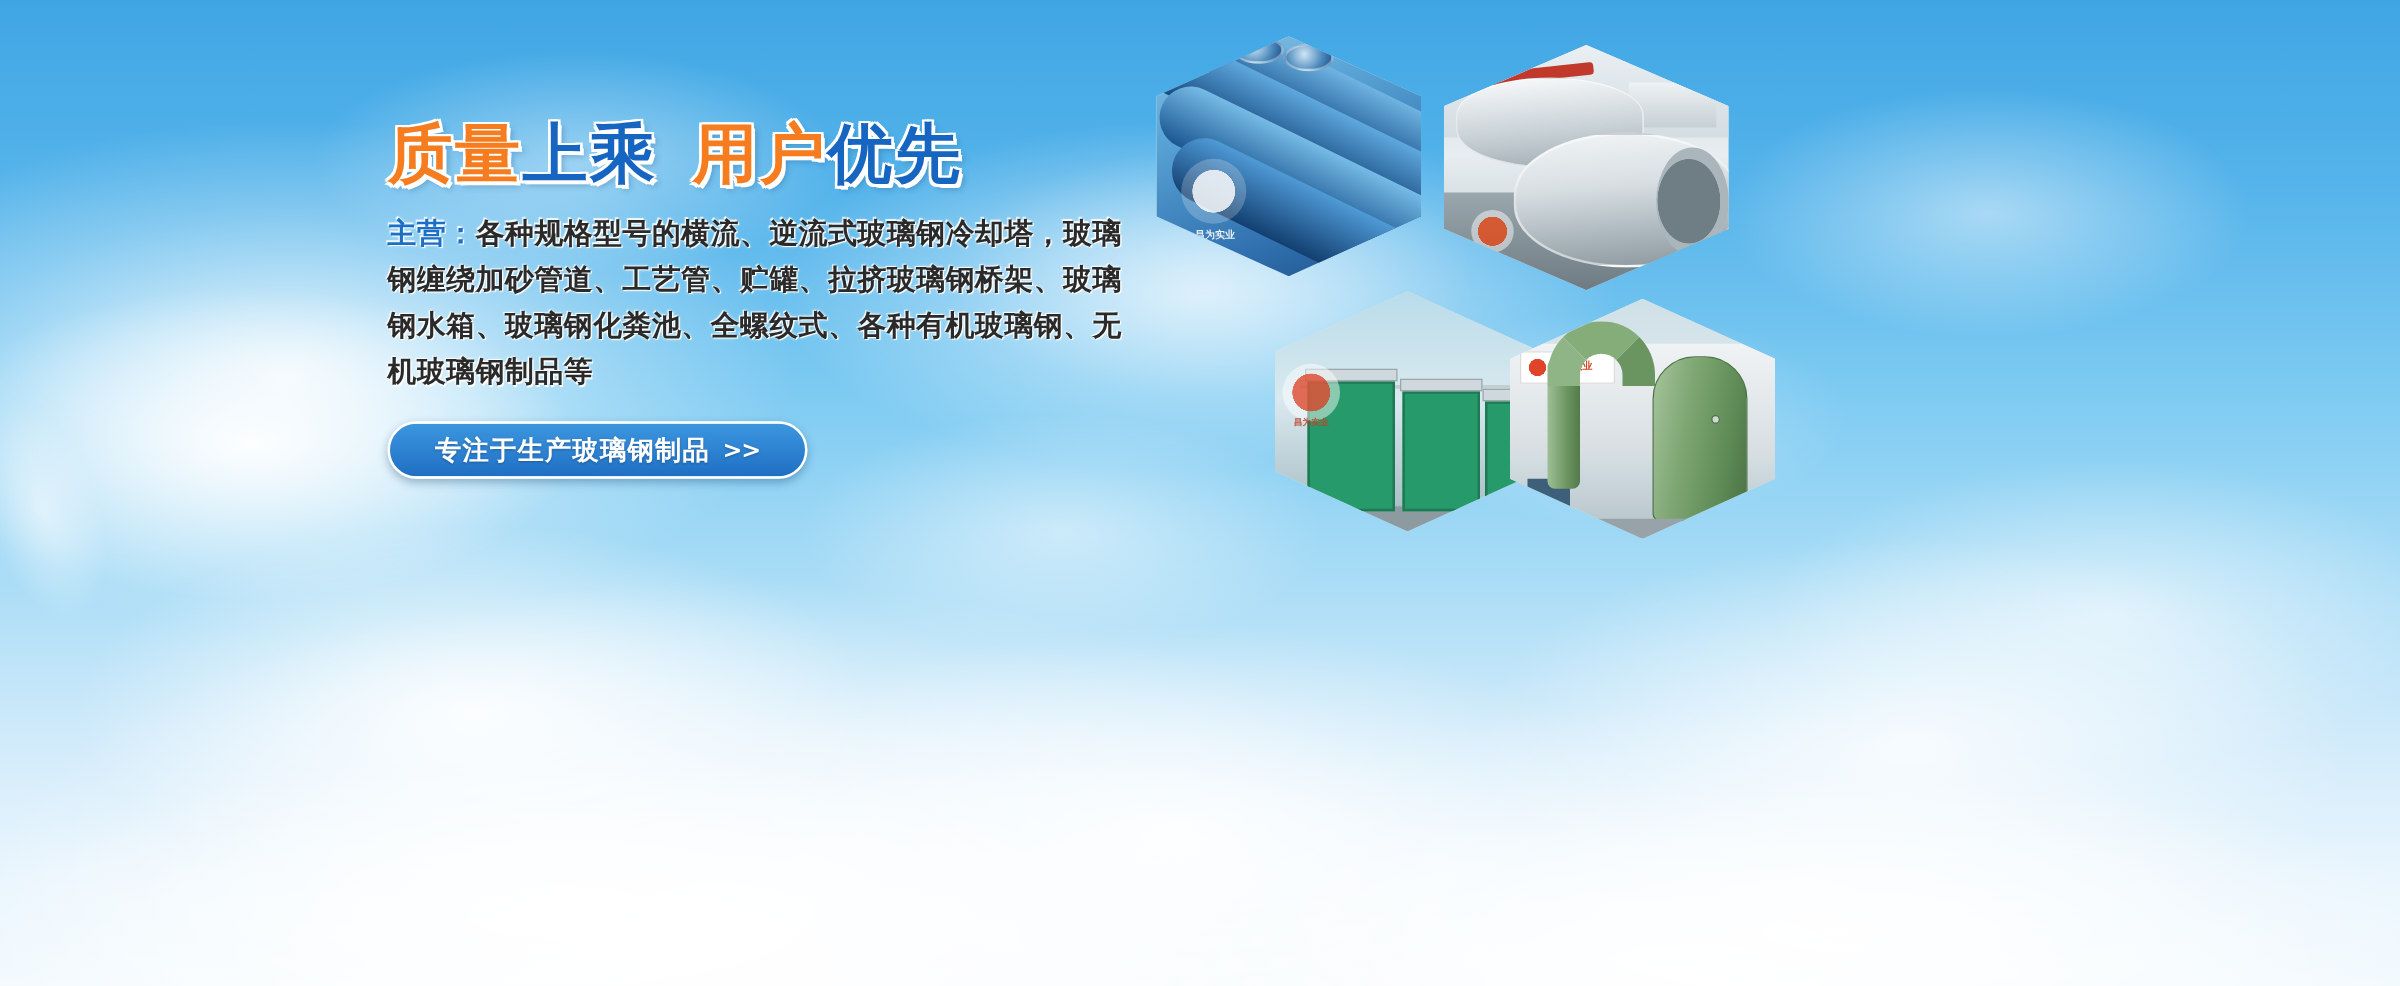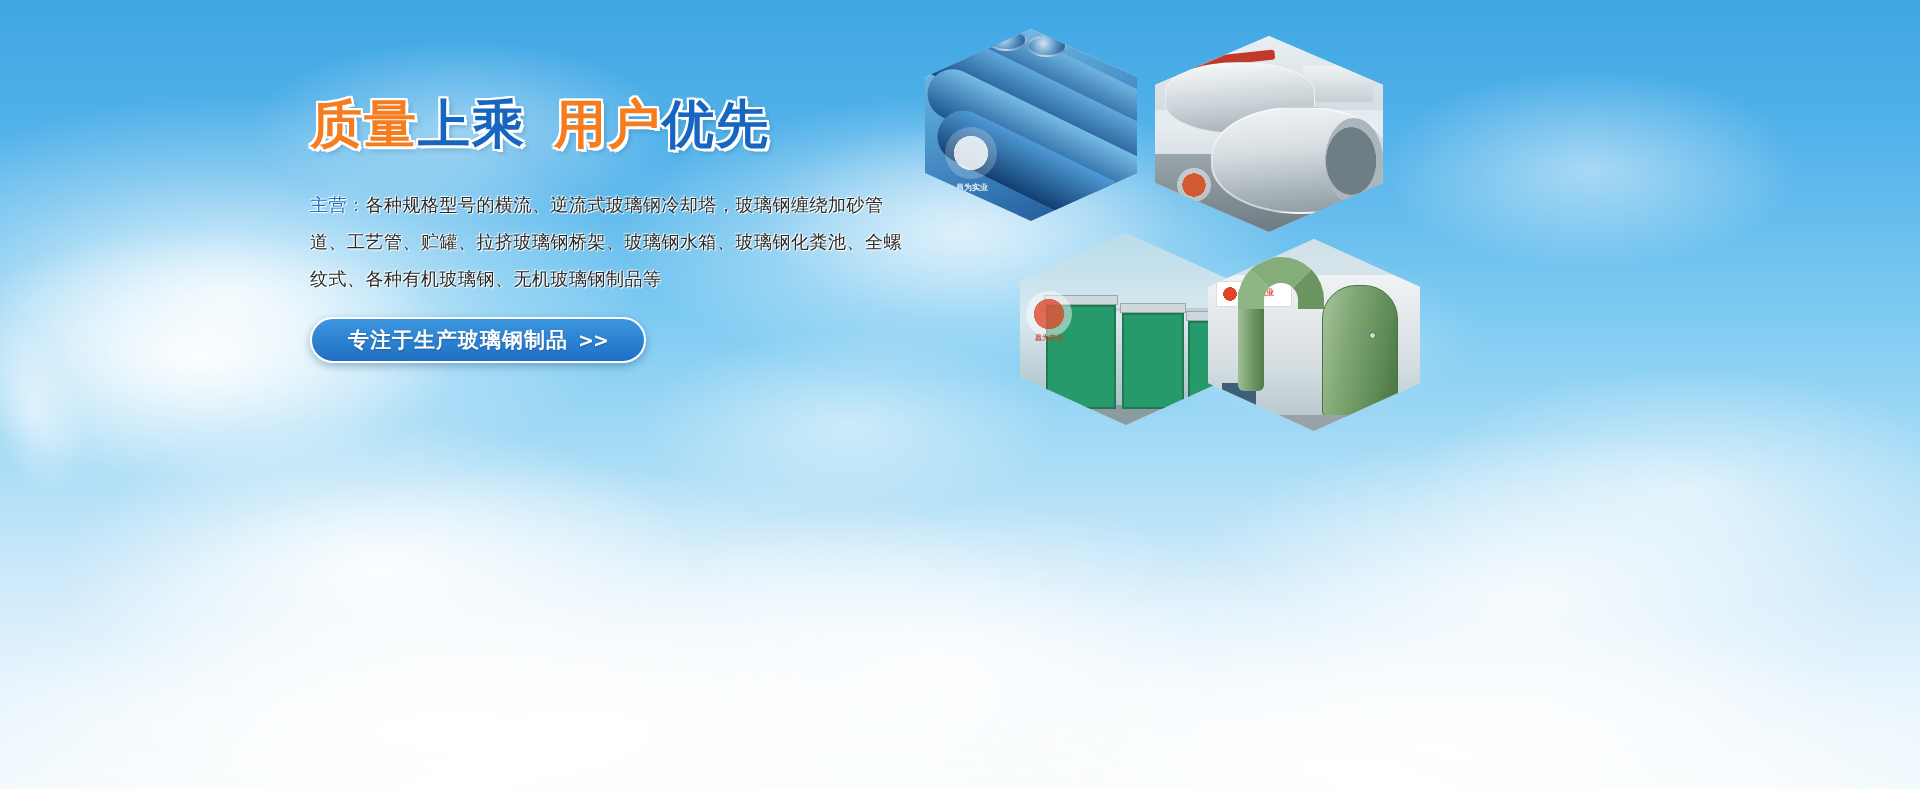--- a/index.html
+++ b/index.html
@@ -65,26 +65,26 @@
   #headline .blue {
     color:#1665c1;
     text-shadow:
       2px 0 0 #fff, -2px 0 0 #fff, 0 2px 0 #fff, 0 -2px 0 #fff,
       2px 2px 0 #fff, -2px 2px 0 #fff, 2px -2px 0 #fff, -2px -2px 0 #fff,
       3px 3px 0 #fff, 4px 4px 5px rgba(0,60,120,0.30);
   }
   #headline .gap { display:inline-block; width:28px; }
 
   #subcopy {
-    margin-top:34px;
-    font-size:18px;
+    margin-top:17px;
+    font-size:23px;
     line-height:37px;
     letter-spacing:0.5px;
     color:#2a2a2a;
-    font-weight:normal;
+    font-weight:bold;
     width:600px;
     text-shadow:1px 1px 0 rgba(255,255,255,0.95), -1px -1px 0 rgba(255,255,255,0.8), 0 0 3px rgba(255,255,255,0.9);
   }
   #subcopy .lead { color:#1b6fc4; }
 
   #cta {
     margin-top:20px;
     display:inline-flex; align-items:center; justify-content:center;
     gap:10px;
     height:46px; padding:16px 36px;

